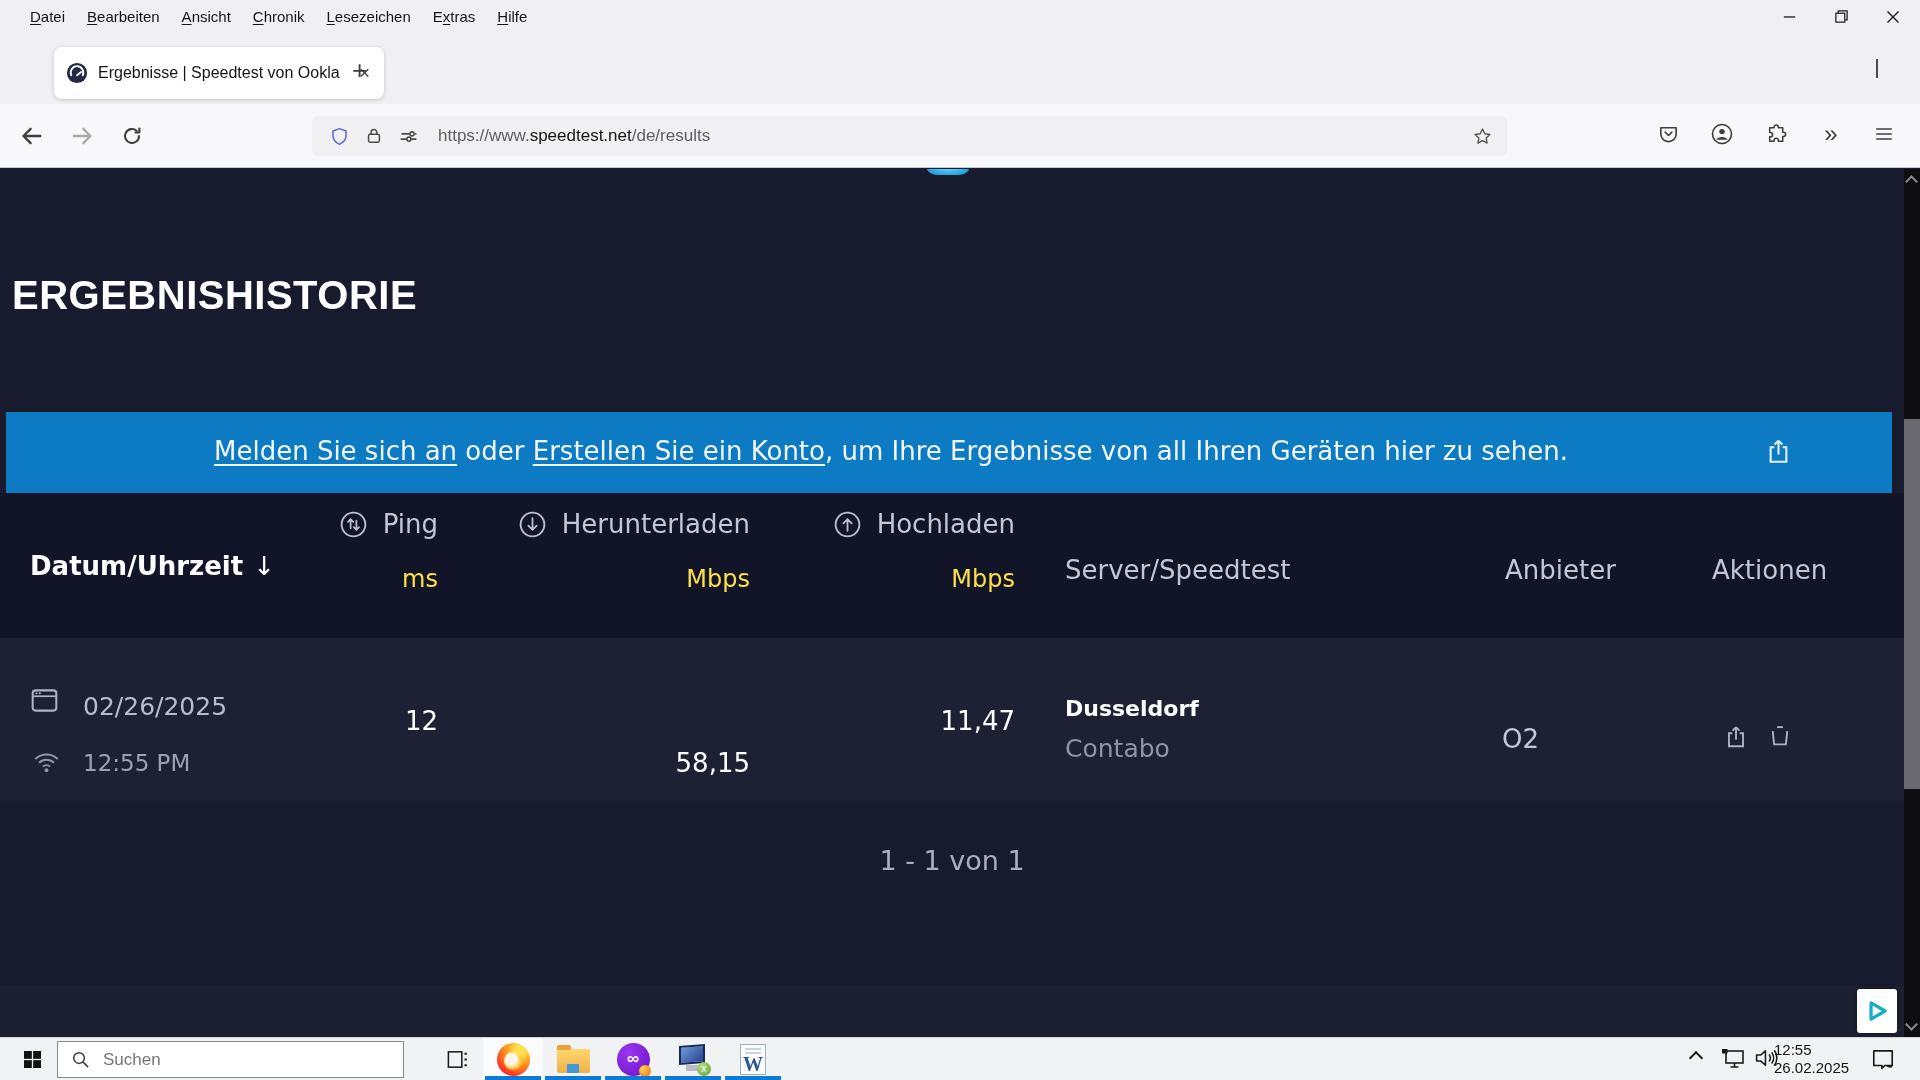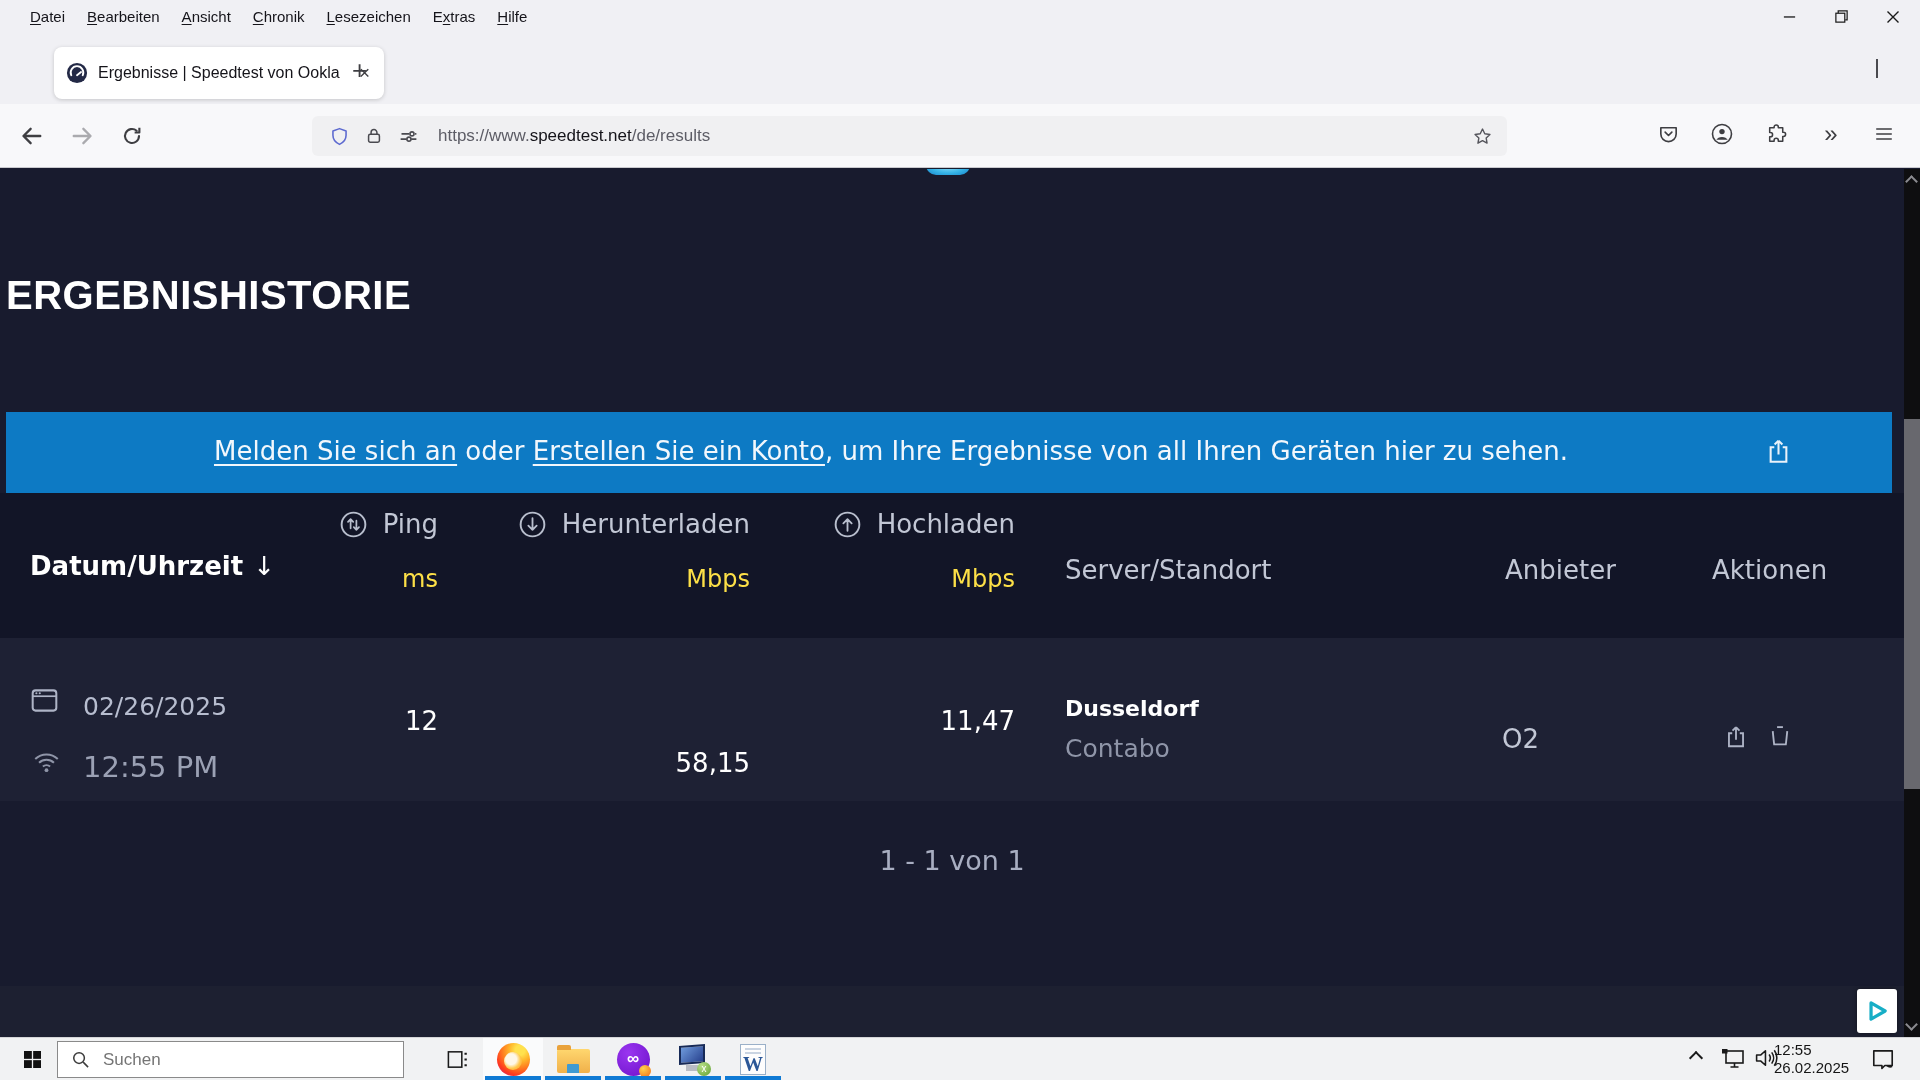--- a/index.html
+++ b/index.html
@@ -37,21 +37,21 @@
   #url-text .domain{color:#15141a;}
   #star-btn{color:#55555c;margin-right:4px;}
   .tb-right{position:absolute;top:12px;width:36px;height:36px;display:flex;align-items:center;justify-content:center;color:#3e3e42;}
   #overflow-btn{font-size:24px;color:#3e3e42;letter-spacing:-2px;}
 
   
   #page{left:0;top:169px;width:1904px;height:868px;background:#181b2e;overflow:hidden;
         font-family:"DejaVu Sans","Liberation Sans",sans-serif;}
   #gauge-sliver{left:926px;top:-4px;width:44px;height:10px;border-radius:0 0 22px 22px;
         background:radial-gradient(ellipse at 50% 0,#9fe3fb 0%,#38b6e8 55%,#1583c9 100%);}
-  #page-title{left:6px;top:104px;font-size:40px;font-weight:bold;color:#fff;letter-spacing:.5px;
+  #page-title{left:12px;top:104px;font-size:40px;font-weight:bold;color:#fff;letter-spacing:.5px;
         font-family:"Liberation Sans",sans-serif;}
   #banner{left:6px;top:243px;width:1886px;height:81px;background:#0d7ac4;}
   #banner-text{position:absolute;left:0;top:24px;width:1770px;text-align:center;color:#f2f7fc;font-size:26px;}
   #banner-text .blink{text-decoration:underline;text-underline-offset:4px;}
   #banner-share{position:absolute;left:1758px;top:25px;color:#eaf2fa;}
 
   #thead{left:0;top:324px;width:1904px;height:145px;background:#121527;color:#c2c7d5;}
   .hcell{position:absolute;font-size:26px;}
   #h-datetime{left:30px;top:58px;color:#fff;font-weight:bold;}
   #h-datetime .sort{font-weight:normal;margin-left:10px;font-family:"DejaVu Sans",sans-serif;}
@@ -61,21 +61,21 @@
   #h-ping{left:200px;top:16px;width:238px;}      #u-ping{left:200px;top:72px;width:238px;}
   #h-dl{left:440px;top:16px;width:310px;}        #u-dl{left:440px;top:72px;width:310px;}
   #h-ul{left:705px;top:16px;width:310px;}        #u-ul{left:705px;top:72px;width:310px;}
   #h-server{left:1065px;top:62px;} #h-provider{left:1505px;top:62px;} #h-actions{left:1712px;top:62px;}
 
   #row{left:0;top:469px;width:1904px;height:163px;background:#1e2134;}
   .rcell{position:absolute;color:#fff;}
   #r-dateic{left:31px;top:50px;color:#aeb4c6;}
   #r-date{left:83px;top:54px;font-size:25px;color:#b7bdcf;}
   #r-wifiic{left:33px;top:114px;color:#8f95a8;}
-  #r-time{left:83px;top:112px;font-size:29px;color:#9ba1b4;}
+  #r-time{left:83px;top:112px;font-size:23px;color:#9ba1b4;}
   .numval{font-size:26px;text-align:right;width:200px;top:68px;}
   #r-ping{left:238px;} #r-dl{left:550px;margin-top:42px;} #r-ul{left:815px;}
   #r-city{left:1065px;top:58px;font-size:22px;font-weight:bold;}
   #r-host{left:1065px;top:96px;font-size:25px;color:#8f95a8;}
   #r-provider{left:1502px;top:86px;font-size:26px;color:#c2c7d5;}
   #r-share{left:1723px;top:86px;color:#aeb4c6;}
   #r-trash{left:1767px;top:85px;color:#aeb4c6;}
 
   #pagination{left:0;top:676px;width:1904px;text-align:center;font-size:27px;color:#a8aec1;}
   #footer-band{left:0;top:817px;width:1904px;height:51px;background:#1d2031;}
@@ -295,21 +295,21 @@
         <span class="circ-ic">
           <svg width="27" height="27" viewBox="0 0 28 28">
               <circle cx="14" cy="14" r="12.3" fill="none" stroke="currentColor" stroke-width="2"></circle>
               <path d="M14 20.5v-12M14 8.5l-4.3 4.3M14 8.5l4.3 4.3" fill="none" stroke="currentColor" stroke-width="1.9" stroke-linecap="round" stroke-linejoin="round"></path>
             </svg>
           </span>
         <span>Hochladen</span>
         </div>
       <div class="unit" id="u-ul">Mbps</div>
 
-      <div class="hcell" id="h-server">Server/Standort</div>
+      <div class="hcell" id="h-server">Server/Speedtest</div>
       <div class="hcell" id="h-provider">Anbieter</div>
       <div class="hcell" id="h-actions">Aktionen</div>
     </div>
 
     <div id="row" class="abs">
       <span class="rcell" id="r-dateic">
         <svg width="27" height="25" viewBox="0 0 24 22">
             <rect x="1.5" y="2" width="21" height="18" rx="2.5" fill="none" stroke="currentColor" stroke-width="1.8"></rect>
             <path d="M1.5 7.2h21" stroke="currentColor" stroke-width="1.5"></path>
             <circle cx="4.8" cy="4.6" r=".95" fill="currentColor"></circle>

